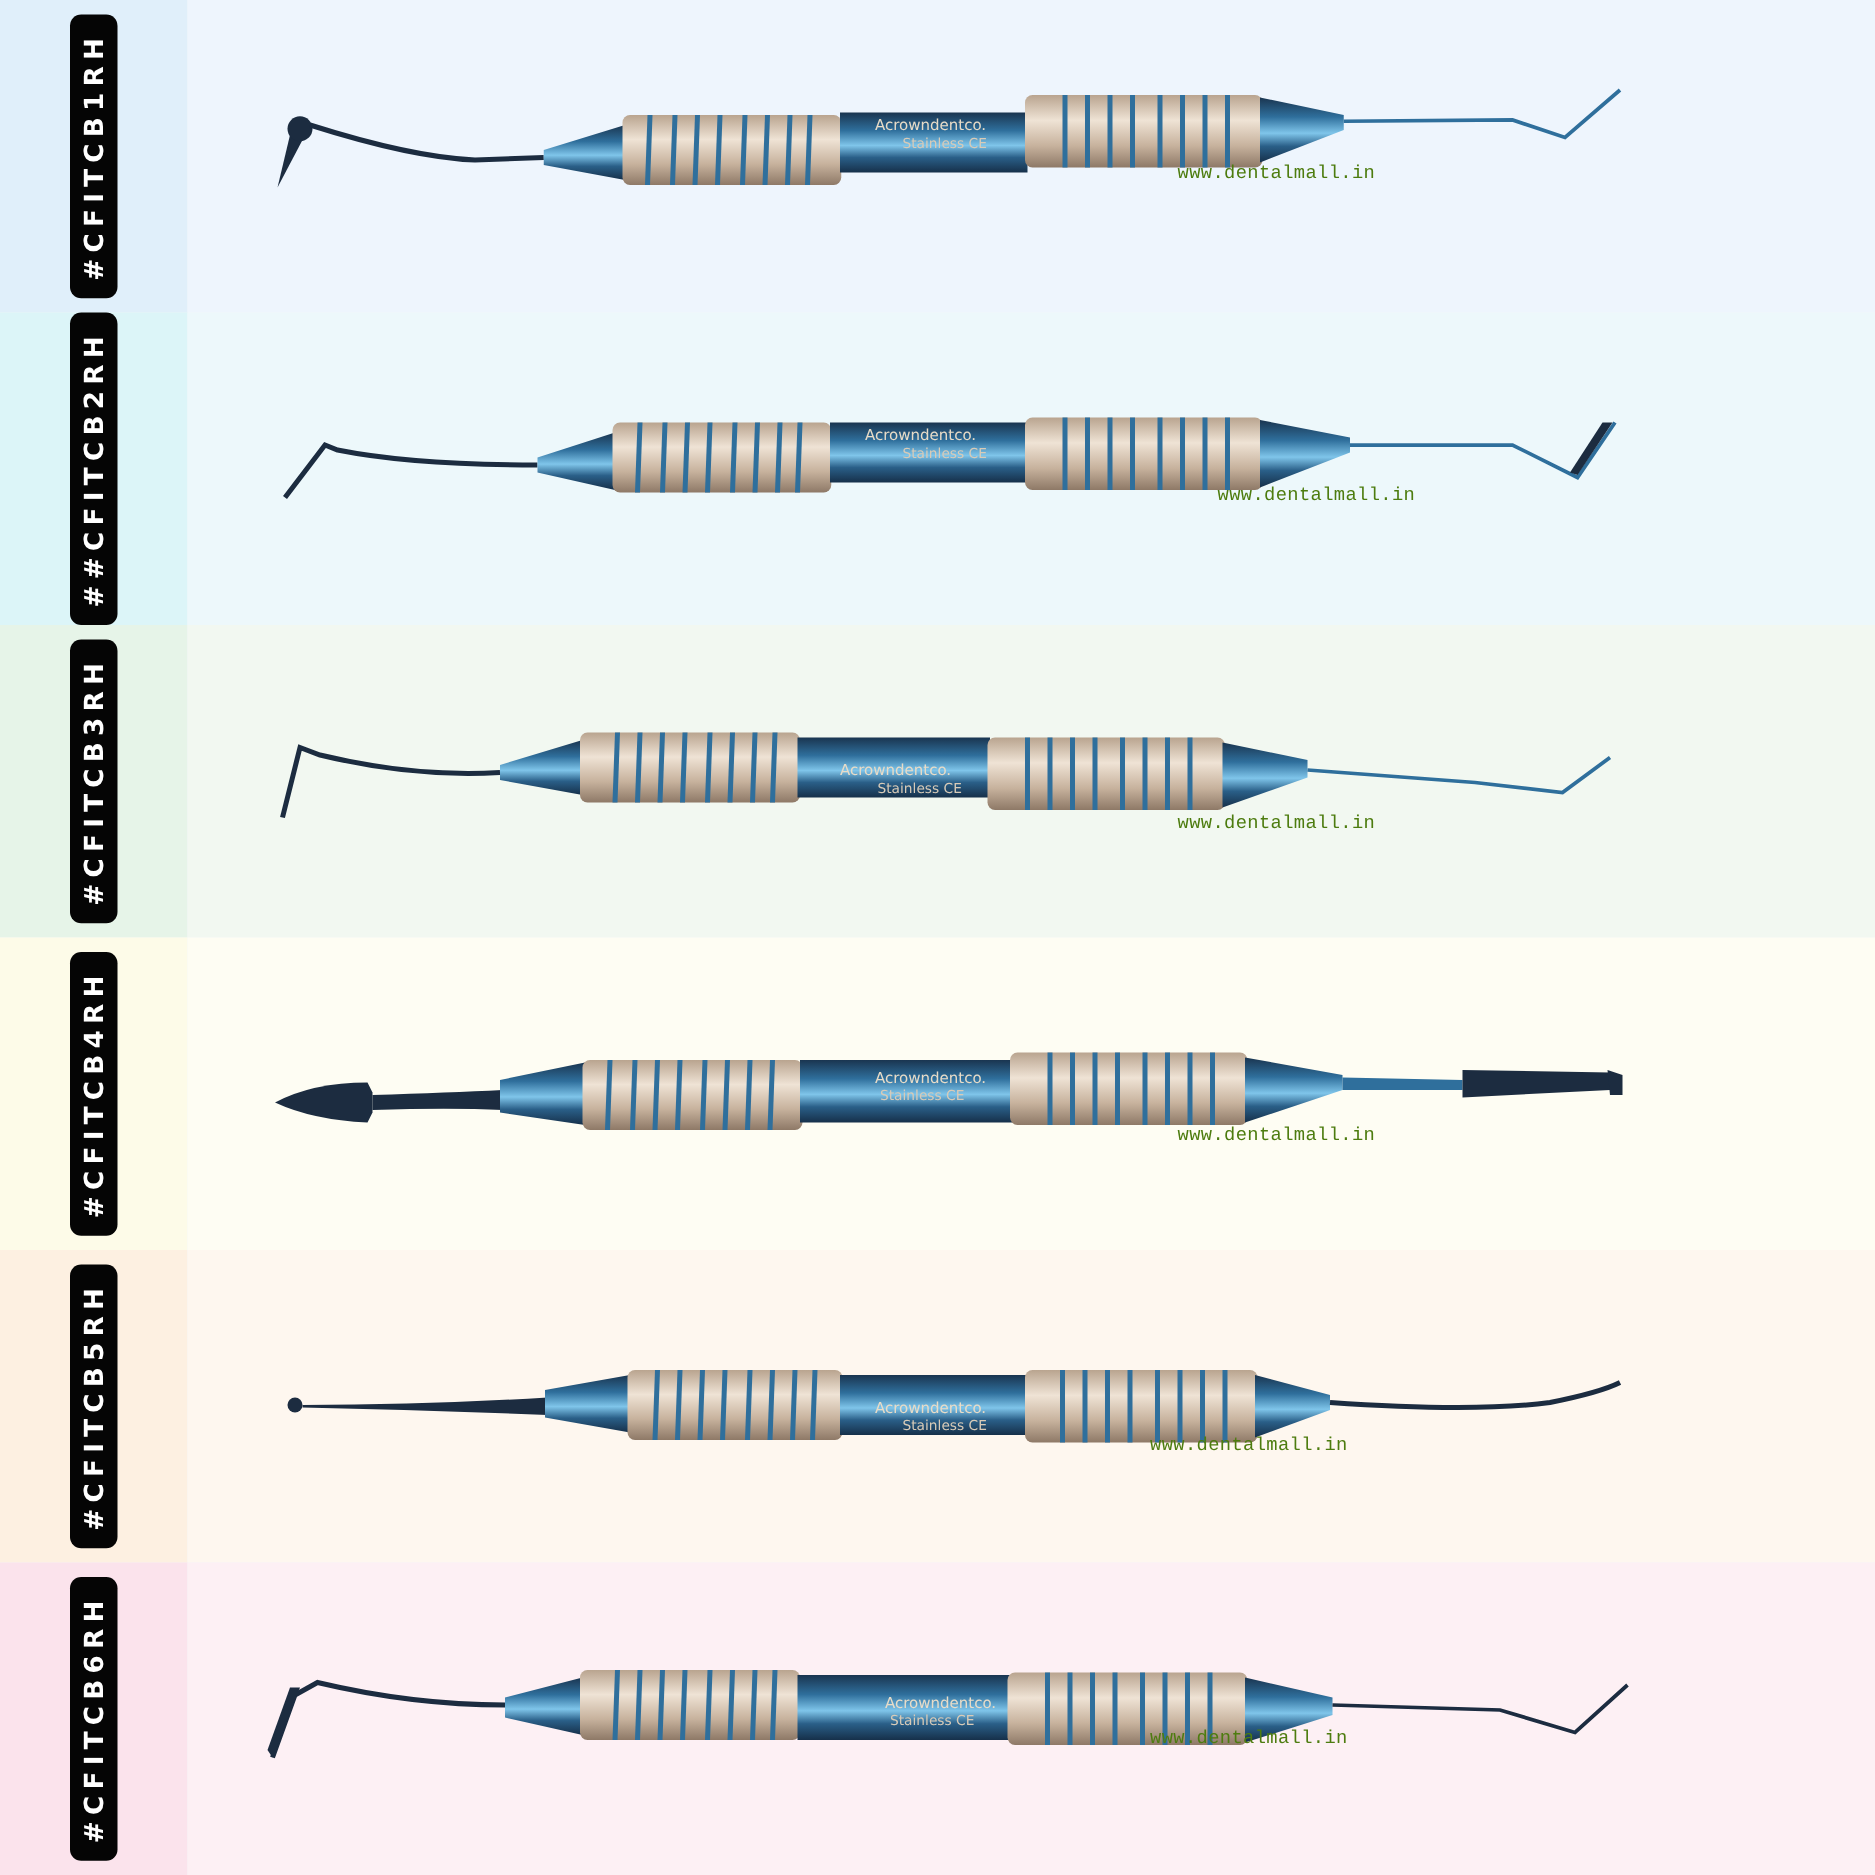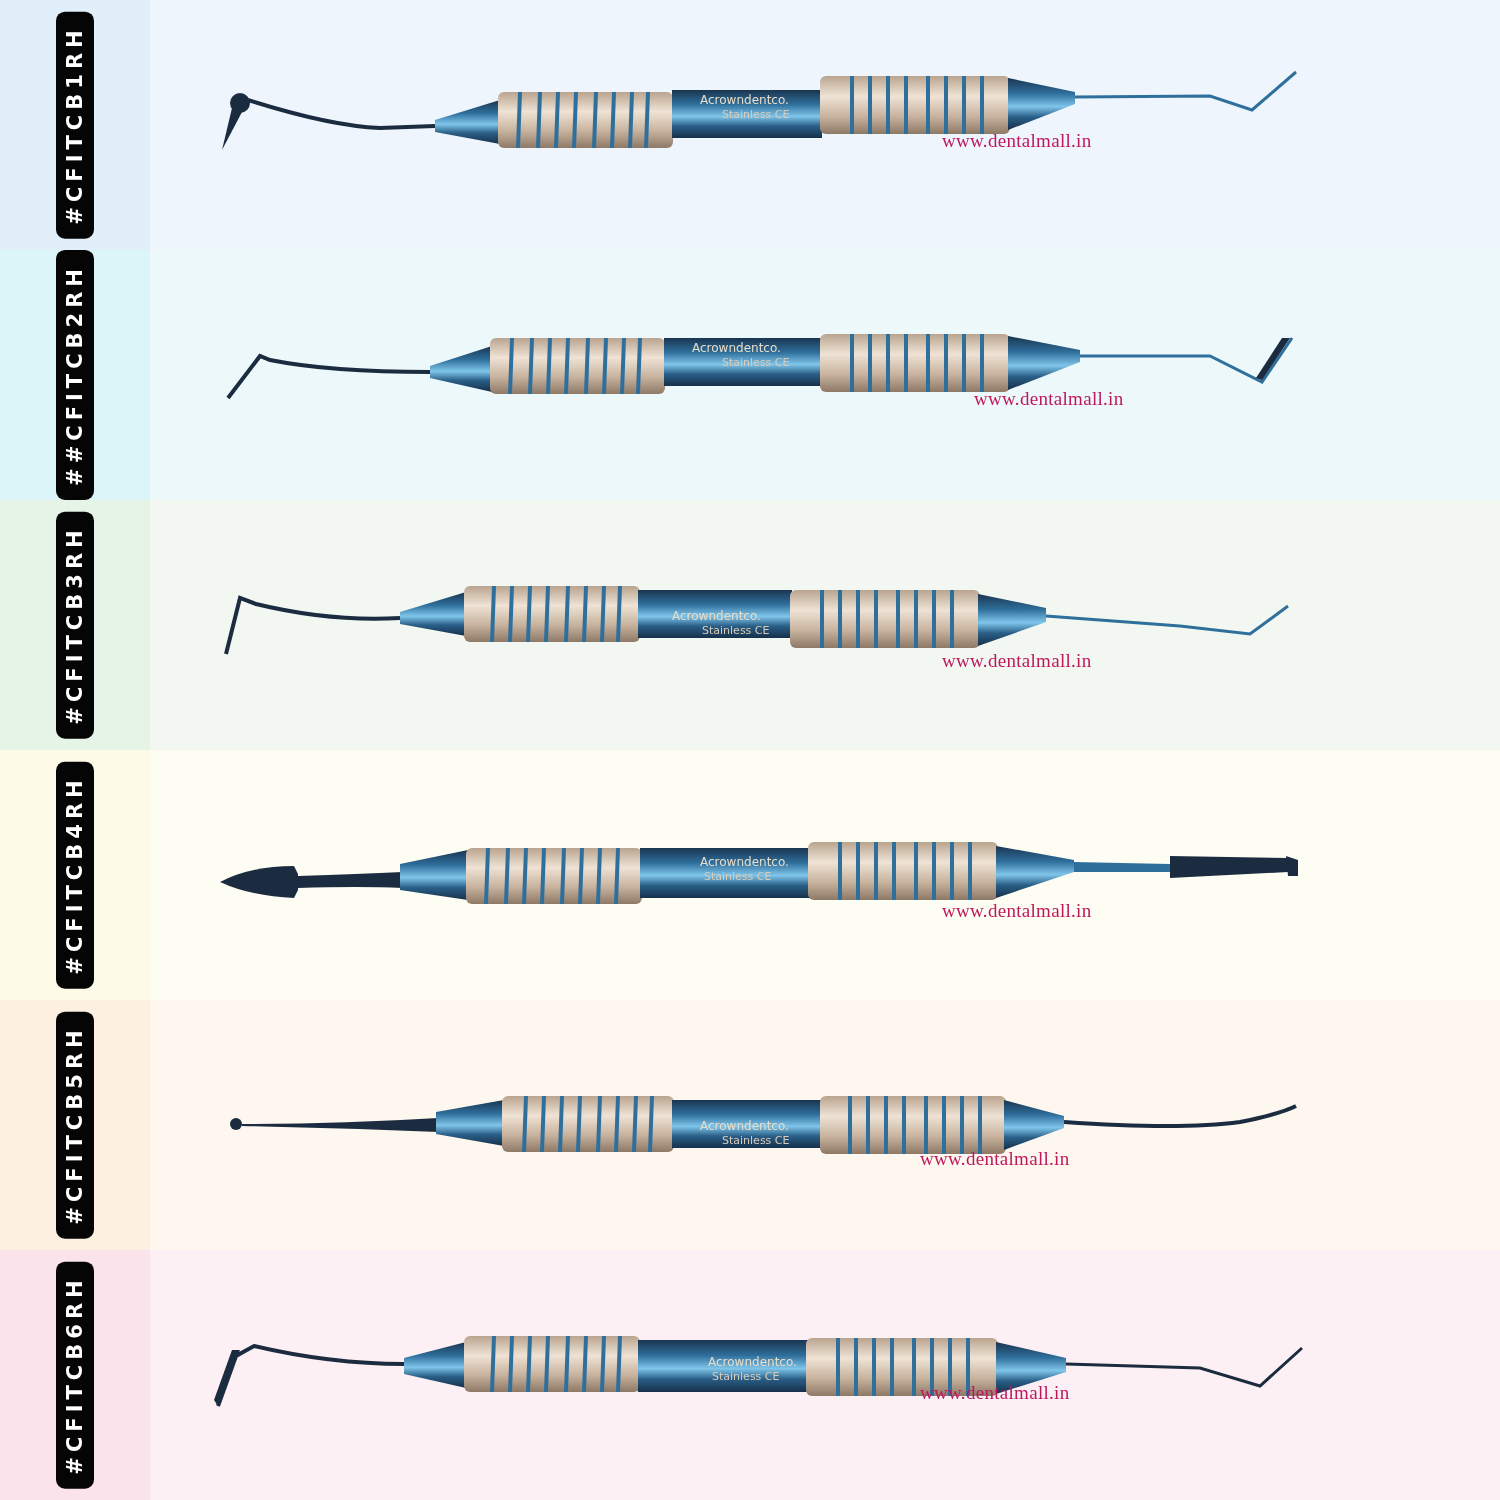--- a/index.html
+++ b/index.html
@@ -10,21 +10,21 @@
   .row .main { position:absolute; left:150px; top:0; right:0; height:100%; }
   .tag {
     position:absolute; left:50%; top:50%;
     transform: translate(-50%,-50%) rotate(-90deg);
     background:#050505; color:#ffffff; border-radius:9px;
     padding:7px 14px; white-space:nowrap;
     font-family:"DejaVu Sans", sans-serif; font-weight:bold; font-size:21px; letter-spacing:5px;
   }
   .tool { position:absolute; left:0; top:0; width:1500px; height:250px; }
   .watermark {
-    position:absolute; font-family:Liberation Serif, serif; font-size:19px; color:#be185d; letter-spacing:0.3px;
+    position:absolute; font-family:Liberation Mono, monospace; font-size:15px; color:#4d7c0f; letter-spacing:0.3px;
   }
 </style>
 </head>
 <body>
 
 <div class="grid">
 
   <div class="row" style="top:0">
     <div class="side" style="background:#e0effa">
       <div class="tag">#CFITCB1RH</div>

